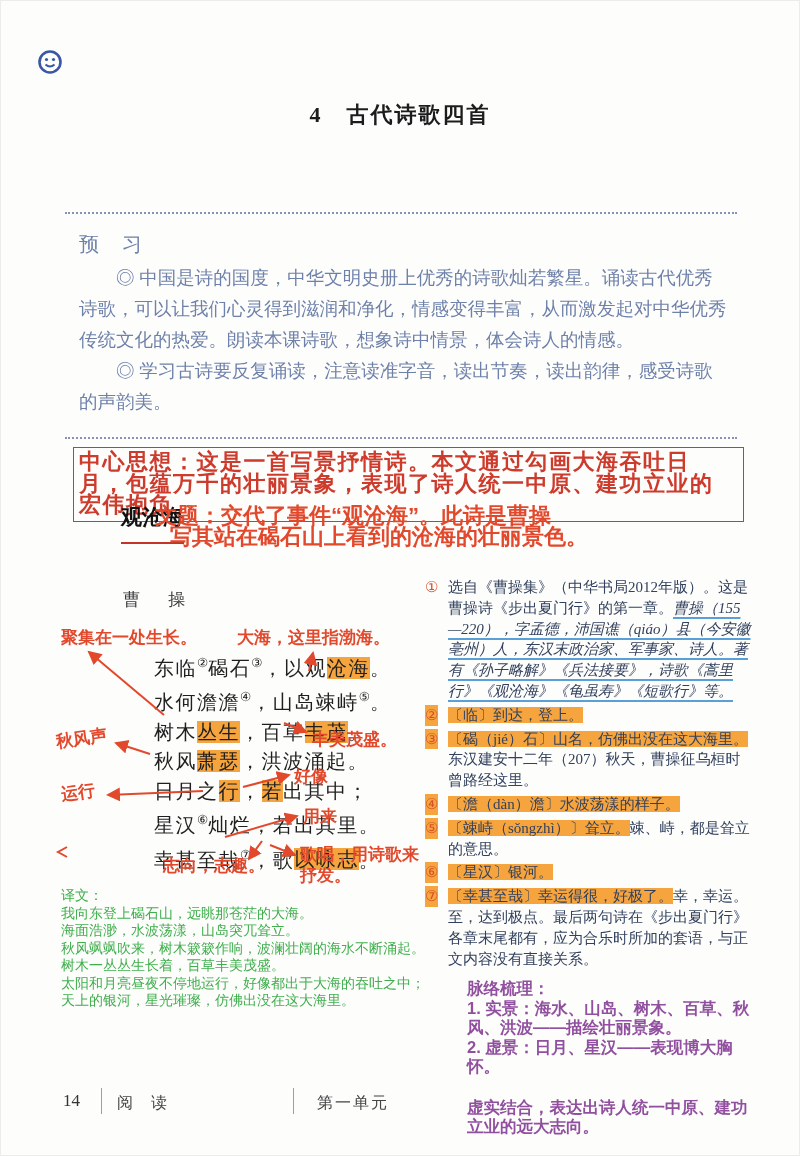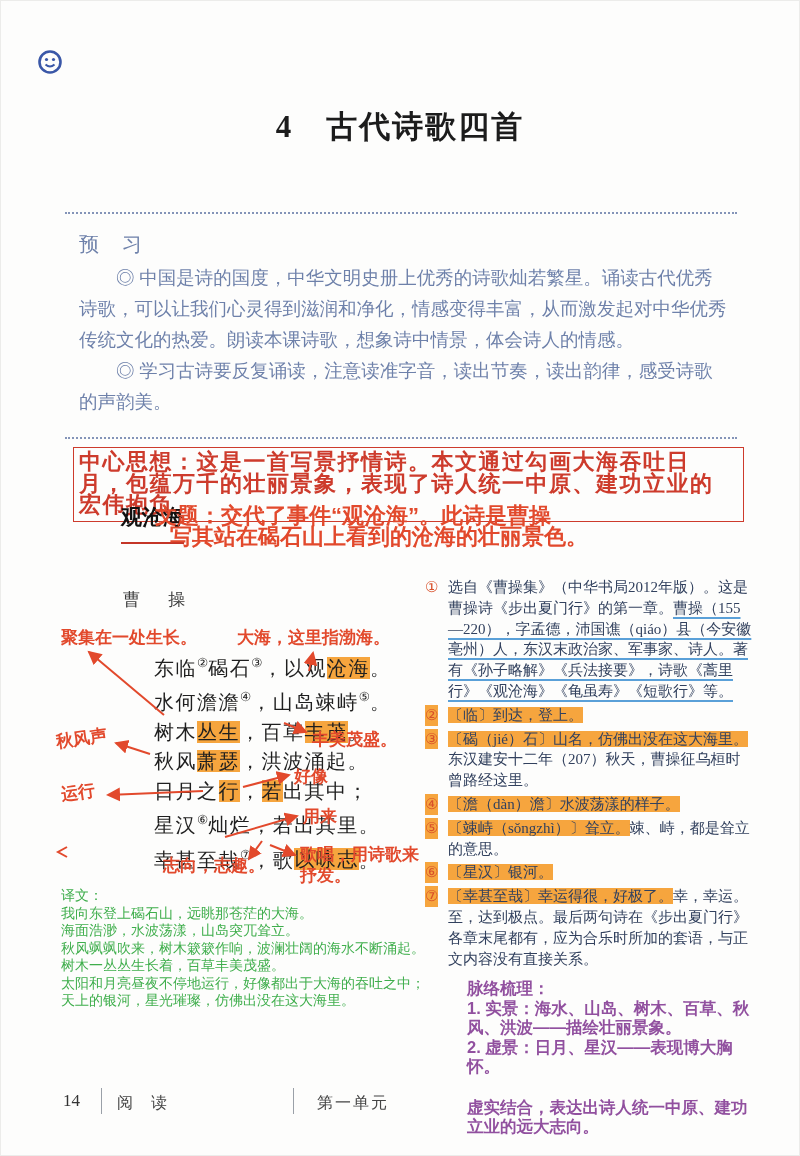--- a/index.html
+++ b/index.html
@@ -4,21 +4,21 @@
 <style>
   html,body{margin:0;padding:0;background:#ffffff;}
   .page{position:relative;width:800px;height:1156px;background:#fdfdfc;overflow:hidden;
         font-family:"Liberation Serif",serif;border:1px solid #ececea;box-sizing:border-box;}
   .abs{position:absolute;}
 
   
   .smiley{left:36px;top:48px;width:26px;height:26px;}
 
   
-  .main-title{left:0;right:0;top:84px;text-align:center;font-size:31px;font-weight:bold;
+  .main-title{left:0;right:0;top:84px;text-align:center;font-size:22px;font-weight:bold;
               color:#1c1c1c;letter-spacing:2px;font-family:Liberation Serif, serif;}
 
   
   .dotted{height:0;border-top:2px dotted var(--dot,#8494b8);width:672px;left:64px;}
   .dotted.d1{top:211px;} .dotted.d2{top:436px;}
 
   
   .pv-head{left:78px;top:230px;font-size:20px;color:var(--blue_text,#5b74a8);letter-spacing:9px;}
   .pv-body{left:78px;top:262px;width:650px;color:var(--blue_text,#6e81aa);
            font-size:18.5px;line-height:31px;}
@@ -63,21 +63,21 @@
   .trans{left:60px;top:886px;width:374px;color:var(--green,#3fae4c);
          font-family:Liberation Sans, sans-serif;font-size:14px;line-height:17.5px;}
   .trans div{margin:0;}
 
   
   .fnotes{left:424px;top:576px;width:327px;color:var(--ink,#32415e);font-size:15px;line-height:20.8px;}
   .fn{position:relative;padding-left:23px;margin:0 0 3px 0;}
   .fn .num{position:absolute;left:0;top:0;color:#d8502a;}
   .fn .num.hl{background:var(--hl,#f6a53e);}
   .ul{text-decoration:underline;text-decoration-color:var(--ul_blue,#5aa0d8);
-      text-decoration-thickness:1.5px;text-underline-offset:4px;}
+      text-decoration-thickness:1.5px;text-underline-offset:4px;font-style:italic;}
 
   
   .outline{left:466px;top:978px;width:292px;color:var(--purple,#91509f);
            font-family:"Liberation Sans",sans-serif;font-weight:bold;font-size:16.5px;line-height:19.5px;}
   .outline .concl{margin-top:21px;}
 
   
   .footer-num{left:62px;top:1090px;font-size:17px;color:#333;}
   .footer-read{left:116px;top:1092px;font-size:16px;color:#444;letter-spacing:7px;}
   .footer-unit{left:316px;top:1092px;font-size:16px;color:#444;letter-spacing:2px;}

